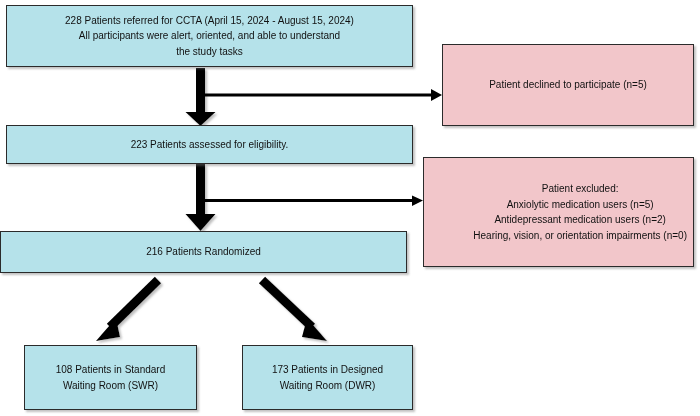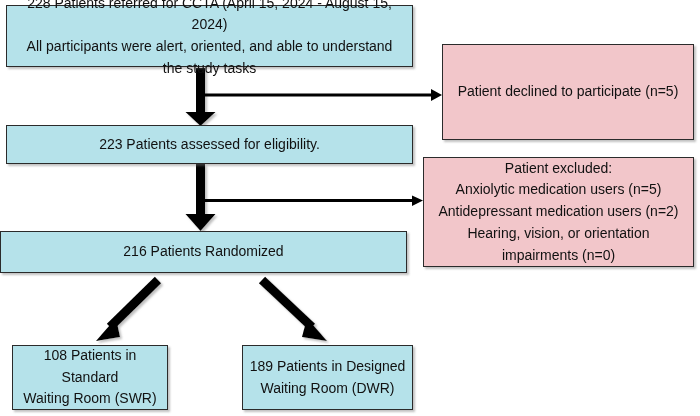--- a/index.html
+++ b/index.html
@@ -16,21 +16,21 @@
     overflow: hidden;
   }
   .node {
     position: absolute;
     box-sizing: border-box;
     border: 1.5px solid #2b2b2b;
     display: flex;
     align-items: center;
     justify-content: center;
     text-align: center;
-    font-size: 14px;
+    font-size: 10px;
     line-height: 1.55;
     color: #111111;
     box-shadow: 2px 2px 2px rgba(120,120,120,0.45);
     padding: 2px 6px;
   }
   .node .txt {
     display: block;
     white-space: pre-line;
   }
   .blue { background: #b5e2ea; }
@@ -86,42 +86,42 @@
       <polygon points="327,341 302,337 307,318" fill="#000000"></polygon>
     </g>
   </svg>
 
   <div class="node blue" style="left:6px; top:5px; width:407px; height:62px;">
     <span class="txt">228 Patients referred for CCTA (April 15, 2024 - August 15, 2024)
 All participants were alert, oriented, and able to understand
 the study tasks</span>
   </div>
 
-  <div class="node pink" style="left:442px; top:44px; width:252px; height:96px;">
+  <div class="node pink" style="left:442px; top:44px; width:252px; height:82px;">
     <span class="txt">Patient declined to participate (n=5)</span>
   </div>
 
   <div class="node blue" style="left:6px; top:125px; width:407px; height:39px;">
     <span class="txt">223 Patients assessed for eligibility.</span>
   </div>
 
   <div class="node pink" style="left:423px; top:157px; width:271px; height:110px;justify-content:flex-end;">
     <span class="txt">Patient excluded:
 Anxiolytic medication users (n=5)
 Antidepressant medication users (n=2)
 Hearing, vision, or orientation impairments (n=0)</span>
   </div>
 
   <div class="node blue" style="left:0; top:231px; width:407px; height:42px;">
     <span class="txt">216 Patients Randomized</span>
   </div>
 
-  <div class="node blue" style="left:12px; top:345px; width:156px; height:65px;">
+  <div class="node blue" style="left:24px; top:345px; width:173px; height:65px;">
     <span class="txt">108 Patients in Standard
 Waiting Room (SWR)</span>
   </div>
 
   <div class="node blue" style="left:242px; top:345px; width:171px; height:65px;">
-    <span class="txt">189 Patients in Designed
+    <span class="txt">173 Patients in Designed
 Waiting Room (DWR)</span>
   </div>
 
 </div>
 
 </body></html>

